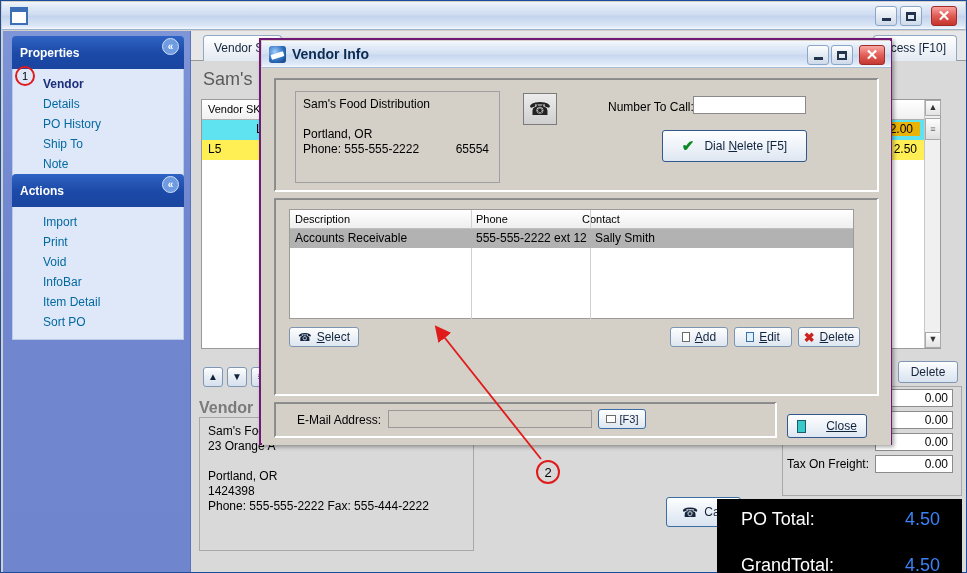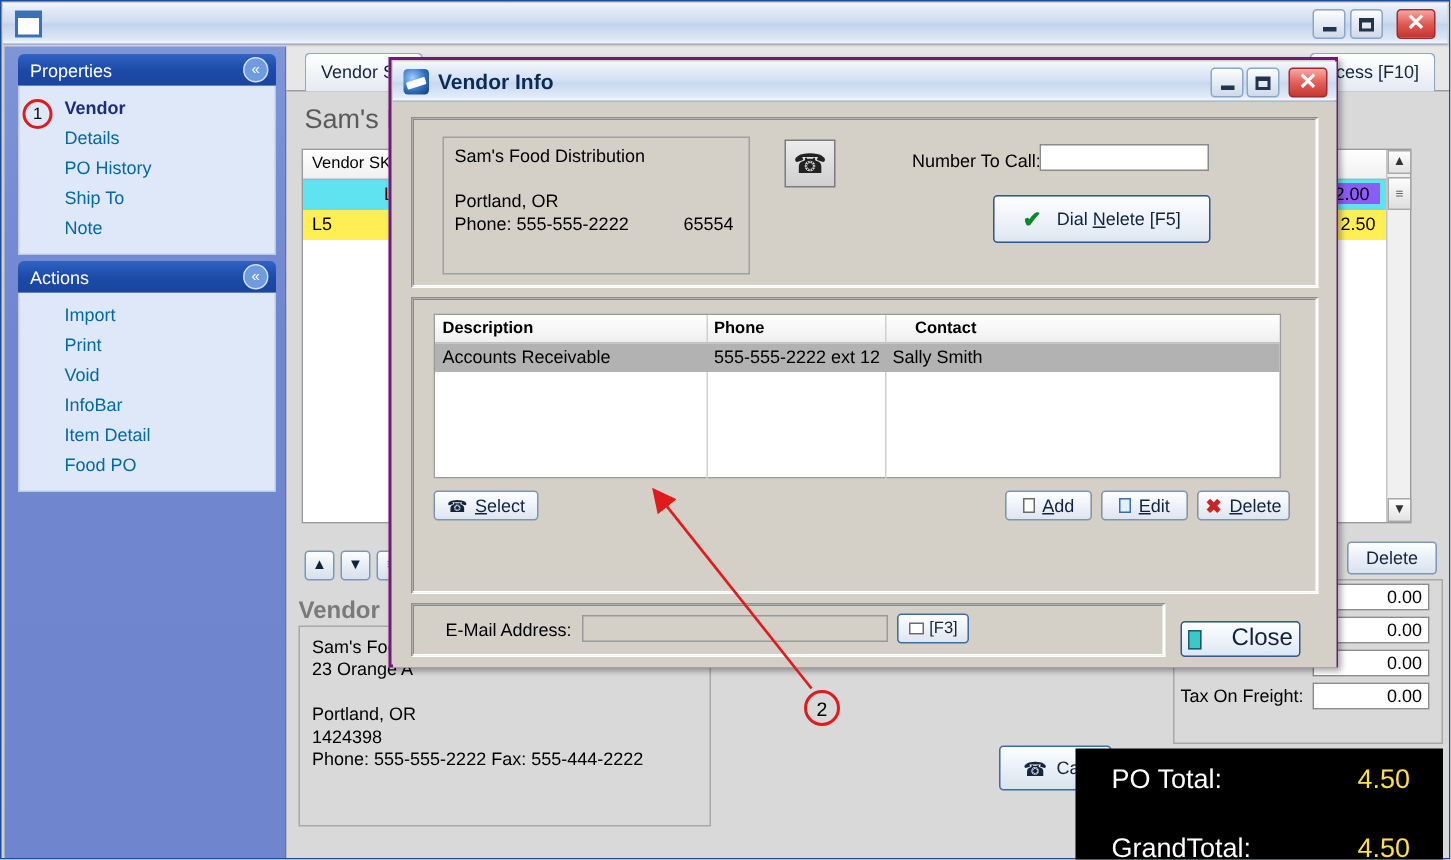--- a/index.html
+++ b/index.html
@@ -46,23 +46,23 @@
   .glyph-x{ font-family:"Liberation Sans",sans-serif; font-size:15px; line-height:14px; font-weight:bold; }
 
   
   #sidebar{
     position:absolute; left:2px; top:30px; width:188px; height:541px;
     background:linear-gradient(180deg,#7e95d8 0%,#7086cf 35%,#6f85ce 100%);
     border-right:1px solid #5a73bd;
   }
   .panel{ position:absolute; left:9px; width:172px; }
   .panel-head{
-    height:21px; background:linear-gradient(180deg,#2f63c4 0%,#1c4aa8 52%,#1a45a0 100%);
+    height:33px; background:linear-gradient(180deg,#2f63c4 0%,#1c4aa8 52%,#1a45a0 100%);
     border-radius:4px 4px 0 0;
-    color:#ffffff; font-weight:normal; font-size:12px;
+    color:#ffffff; font-weight:bold; font-size:12px;
     display:flex; align-items:center; padding-left:8px;
     position:relative;
   }
   .panel-head .chev{
     position:absolute; right:5px; top:2px; width:17px; height:17px;
     border-radius:50%; background:#6f9be0; border:1px solid #cfe0f7;
     color:#fff; font-size:10px; line-height:15px; text-align:center;
   }
   .panel-body{
     background:#dfe8f8; border:1px solid #b9cbe8; border-top:none;
@@ -129,21 +129,21 @@
     border:1px solid #a9a9a9; text-align:center; line-height:13px; font-size:9px; color:#333;
   }
   #sbup{ top:0; }
   #sbdn{ bottom:0; }
   #sbthumb{
     position:absolute; left:0; top:18px; width:16px; height:22px;
     background:linear-gradient(180deg,#fdfdfd,#dedede);
     border:1px solid #a9a9a9; text-align:center; font-size:9px; line-height:20px; color:#666;
   }
   
-  #rowval1{ position:absolute; right:20px; top:2px; background:#8b5cf6; padding:0 7px; }
+  #rowval1{ position:absolute; right:20px; top:2px; background:#eab308; padding:0 7px; }
   #rowval2{ position:absolute; right:20px; top:2px; padding:0 3px; }
 
   #btn-del-grid{
     position:absolute; right:8px; top:330px; width:60px; height:22px;
     background:linear-gradient(180deg,#fdfeff,#e8eef6 55%,#d9e3ef);
     border:1px solid #7f97b5; border-radius:3px;
     font-size:12px; text-align:center; line-height:20px; color:#16253c;
   }
   .gridnavbtn{
     position:absolute; top:336px; width:20px; height:20px;
@@ -181,21 +181,21 @@
     position:absolute; right:8px; top:2px; width:78px; height:18px;
     background:#fff; border:1px solid #8c8c8c; text-align:right;
     padding-right:4px; font-size:12px; line-height:16px;
   }
   #blackbox{
     position:absolute; right:4px; top:468px; width:245px; height:101px;
     background:#000000; color:#ffffff;
   }
   .bigrow{ position:relative; height:46px; }
   .biglabel{ position:absolute; left:24px; top:10px; font-size:18px; color:#fff; }
-  .bigval{ position:absolute; right:22px; top:10px; font-size:18px; color:#fde047; }
+  .bigval{ position:absolute; right:22px; top:10px; font-size:18px; color:#3b82f6; }
 
   
   #dialog{
     position:absolute; left:258px; top:37px; width:633px; height:407px;
     background:#d4d0c8;
     border:2px solid #701a75;
     box-shadow:2px 2px 4px rgba(0,0,0,.35);
   }
   #dlg-titlebar{
     position:absolute; left:1px; top:1px; width:629px; height:27px;
@@ -262,24 +262,24 @@
 
   
   #contacts{
     position:absolute; left:14px; top:10px; width:565px; height:110px;
     background:#ffffff; border:1px solid #9b9b9b;
   }
   #contacts-head{
     height:19px; background:linear-gradient(180deg,#ffffff,#efefef);
     border-bottom:1px solid #c0c0c0; position:relative; font-size:11px;
   }
-  #contacts-head div{ position:absolute; top:3px;font-weight:bold; }
+  #contacts-head div{ position:absolute; top:3px; }
   .ch1{ left:5px; }
   .ch2{ left:186px; }
-  .ch3{ left:320px; }
+  .ch3{ left:292px; }
   .vsep{ position:absolute; top:0; width:1px; height:110px; background:#d0d0d0; }
   #vs1{ left:181px; } #vs2{ left:300px; }
   #contacts-row{
     position:relative; height:19px; background:#b2b2b2; font-size:12px;
   }
   #contacts-row div{ position:absolute; top:2px; }
   .cr1{ left:5px; } .cr2{ left:186px; } .cr3{ left:305px; }
 
   .smallbtn{
     position:absolute; height:20px;
@@ -308,21 +308,21 @@
     border:1px solid #3a6ea5; border-radius:3px;
     font-size:11px; color:#12243d;
     display:flex; align-items:center; justify-content:center; gap:4px;
   }
   .ic-mail{ display:inline-block; width:10px; height:8px; background:#fff; border:1px solid #6b6b6b; }
   #btn-dlgclose{
     position:absolute; right:24px; top:346px; width:80px; height:24px;
     background:linear-gradient(180deg,#fdfeff,#eef3f9 52%,#dde6f1);
     border:1px solid #33598c; border-radius:3px;
     display:flex; align-items:center; justify-content:center; gap:20px;
-    font-size:16px; color:#10233d;
+    font-size:12px; color:#10233d;text-decoration:underline;
   }
   .ic-door{ display:inline-block; width:9px; height:13px; background:#39c9c9; border:1px solid #1b5b6b; }
 
   
   #annot-svg{ position:absolute; left:0; top:0; width:967px; height:573px; pointer-events:none; z-index:60; }
   #badge2{
     position:absolute; left:536px; top:460px; width:24px; height:24px;
     border:2px solid #e01b1b; border-radius:50%;
     color:#000; font-size:13px; line-height:21px; text-align:center;
     background:#d9d9d9; z-index:61;
@@ -366,21 +366,21 @@
       <div class="panel-head">
         <span>Actions</span>
         <span class="chev">«</span>
       </div>
       <div class="panel-body">
         <div class="panel-item">Import</div>
         <div class="panel-item">Print</div>
         <div class="panel-item">Void</div>
         <div class="panel-item">InfoBar</div>
         <div class="panel-item">Item Detail</div>
-        <div class="panel-item">Food PO</div>
+        <div class="panel-item">Sort PO</div>
       </div>
     </div>
   </div>
 
   <div id="content">
 
     <div id="tabstrip">
       <div class="tab" id="tab-vendor">Vendor SK</div>
       <div class="tab" id="tab-process">ocess [F10]</div>
     </div>

